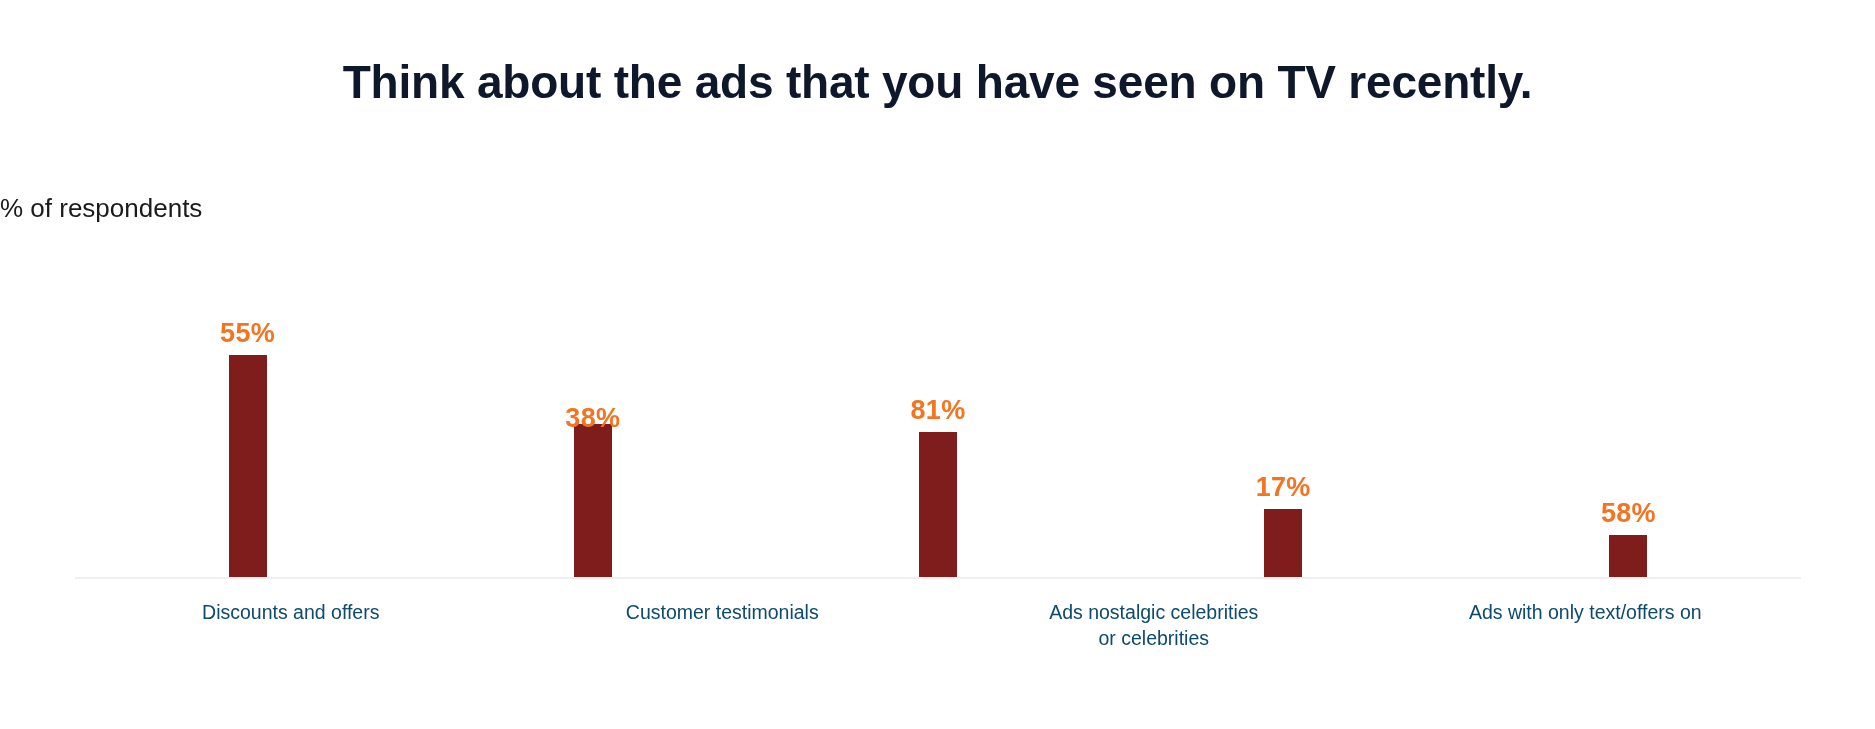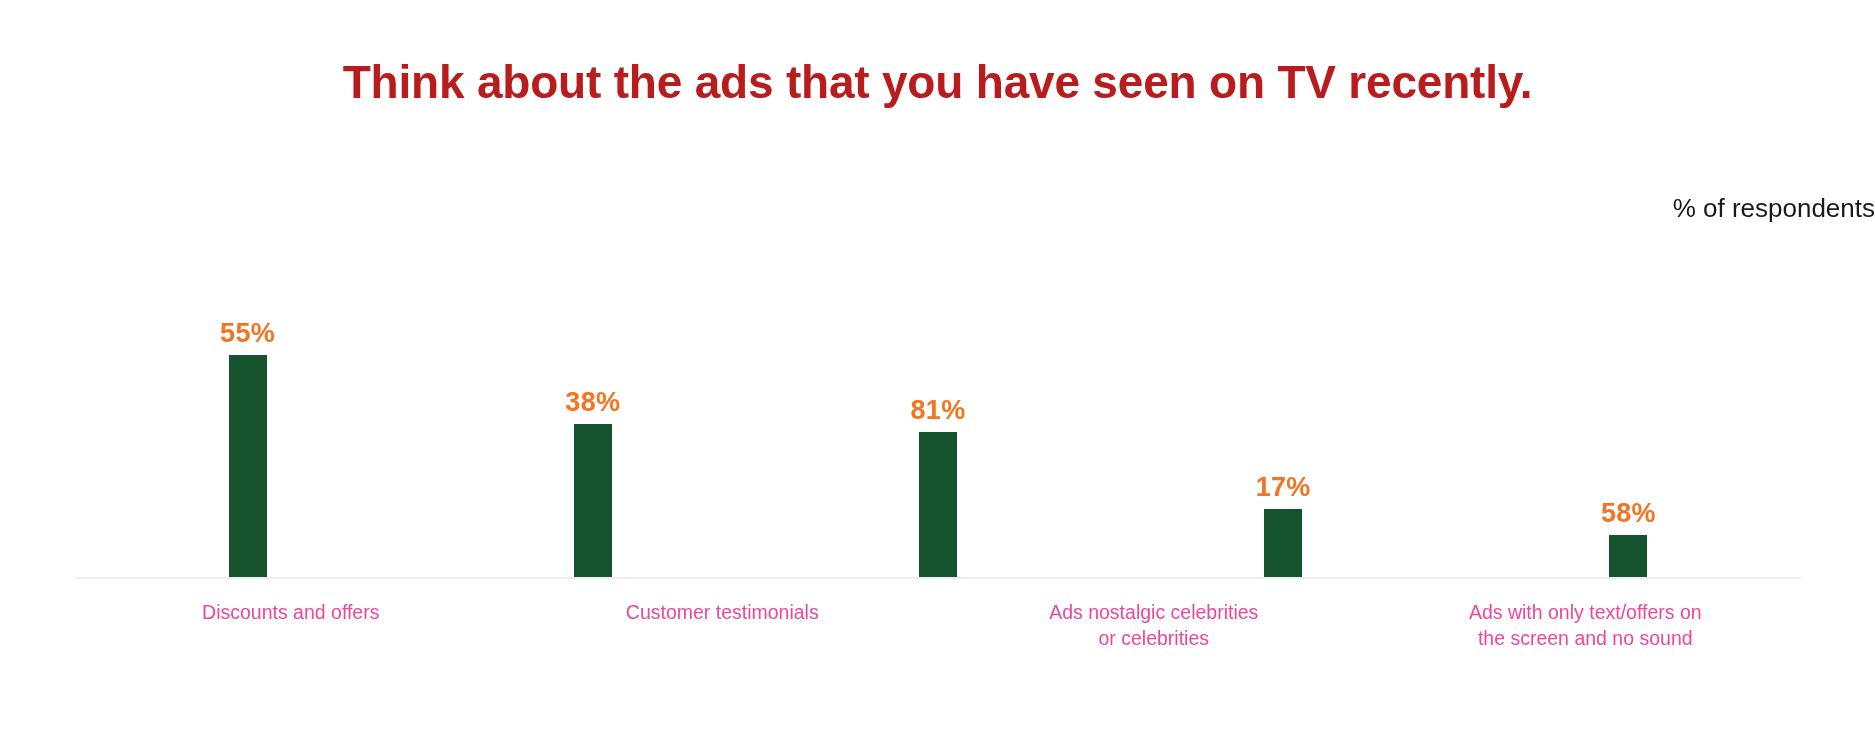--- a/index.html
+++ b/index.html
@@ -25,37 +25,37 @@
   .title-block {
     position: absolute;
     left: 0;
     top: 56px;
     width: 1875px;
     text-align: center;
   }
   .chart-title {
     font-size: 46px;
     font-weight: bold;
-    color: #b91c1c;
+    color: #0f172a;
     line-height: 52px;
     letter-spacing: -0.2px;
     white-space: nowrap;
   }
   .chart-title .sup {
     font-size: 26px;
     font-weight: bold;
     vertical-align: super;
     line-height: 1;
   }
   .chart-subtitle {
     position: absolute;
     left: 0;
     top: 193px;
     width: 1875px;
-    text-align: right;
+    text-align: left;
     font-size: 26px;
     color: #1a1a1a;
     font-weight: normal;
   }
   .baseline {
     position: absolute;
     left: 75px;
     top: 577px;
     width: 1726px;
     height: 2px;
@@ -75,21 +75,21 @@
     flex: 1 1 0;
     height: 100%;
     position: relative;
     display: flex;
     flex-direction: column;
     justify-content: flex-end;
     align-items: center;
   }
   .bar {
     width: 38px;
-    background: #14532d;
+    background: #7f1d1d;
     position: relative;
   }
   .bar-value {
     position: absolute;
     left: 50%;
     transform: translateX(-50%);
     font-size: 27px;
     font-weight: bold;
     color: #f37421;
     white-space: nowrap;
@@ -102,21 +102,21 @@
     left: 75px;
     top: 599px;
     width: 1726px;
     display: flex;
   }
   .cat {
     flex: 1 1 0;
     text-align: center;
     font-size: 19.5px;
     line-height: 26px;
-    color: #ec4899;
+    color: #0c4a6e;
     padding: 0 4px;
   }
   .cat .l2 { display: block; }
 </style>
 </head>
 <body>
 
 <div class="figure">
 
   <div class="title-block">
@@ -132,21 +132,21 @@
   <div class="bars">
 
     <div class="bar-col">
       <div class="bar" style="height:222px">
         <span class="bar-value" style="bottom:228px">55%</span>
       </div>
     </div>
 
     <div class="bar-col">
       <div class="bar" style="height:153px">
-        <span class="bar-value" style="bottom:159px">38%</span>
+        <span class="bar-value" style="bottom:143px">38%</span>
       </div>
     </div>
 
     <div class="bar-col">
       <div class="bar" style="height:145px">
         <span class="bar-value" style="bottom:151px">81%</span>
       </div>
     </div>
 
     <div class="bar-col">
@@ -169,17 +169,16 @@
     </div>
     <div class="cat">
       <span>Customer testimonials</span>
     </div>
     <div class="cat">
       <span>Ads nostalgic celebrities</span>
       <span class="l2">or celebrities</span>
     </div>
     <div class="cat">
       <span>Ads with only text/offers on</span>
-      <span class="l2">the screen and no sound</span>
     </div>
   </div>
 
 </div>
 
 </body></html>

